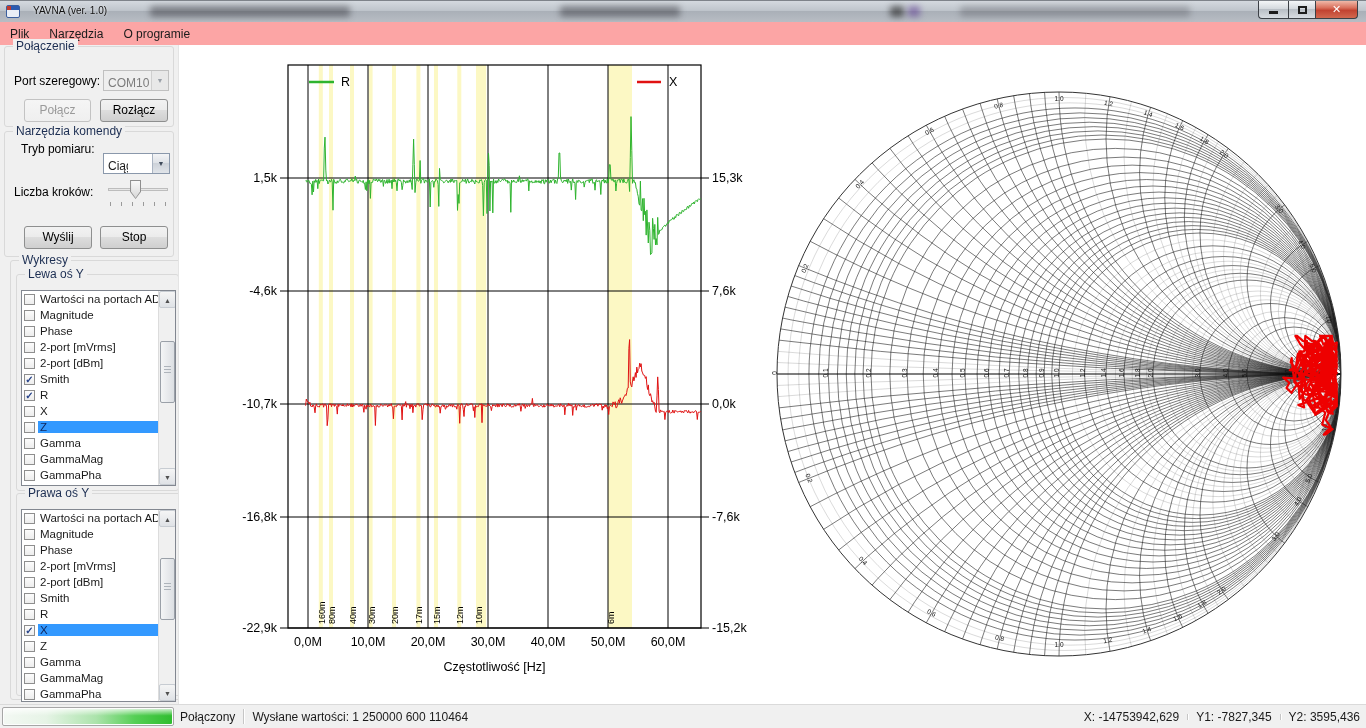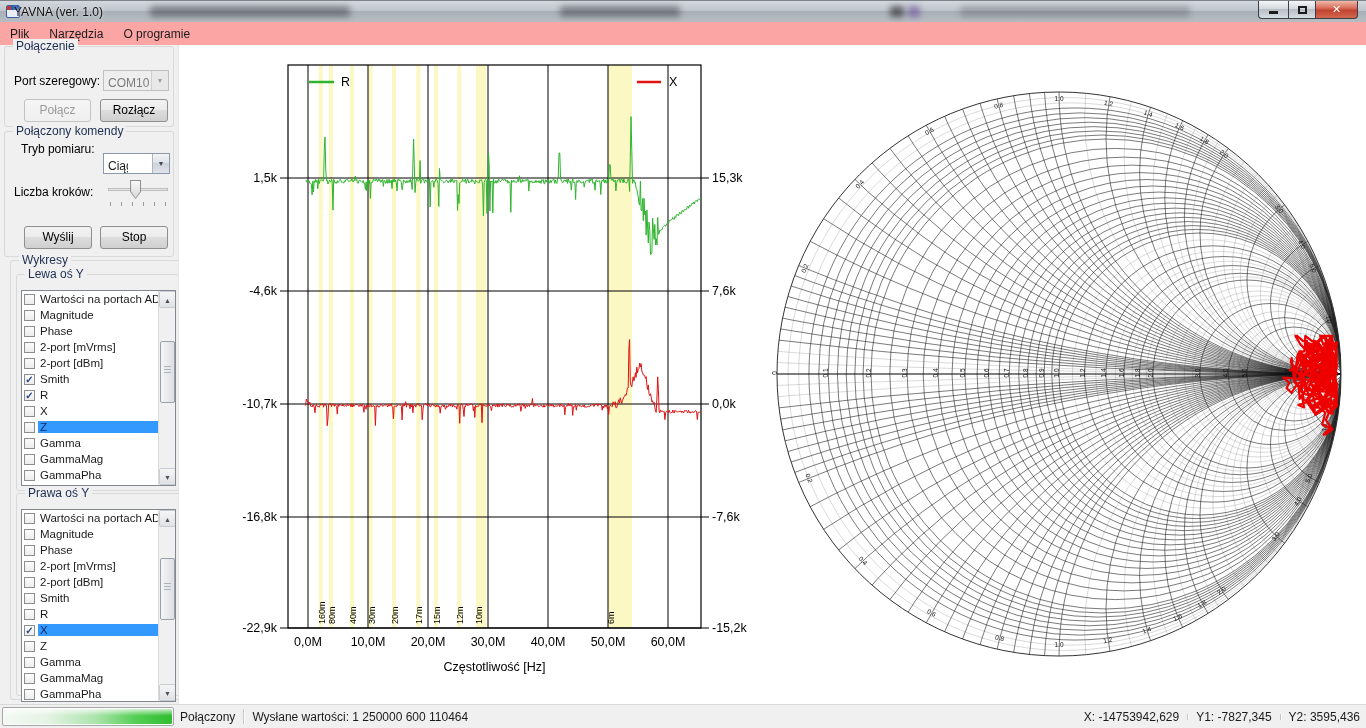--- a/index.html
+++ b/index.html
@@ -9,21 +9,21 @@
 
   
   #titlebar { position:absolute; left:0; top:0; width:1366px; height:22px;
     background:linear-gradient(#d4d9df 0%, #bfc5cc 45%, #aab0b8 50%, #b8bdc4 100%);
     border-top:1px solid #7e838a; overflow:hidden; }
   .tb-blur { position:absolute; top:5px; height:11px; background:rgba(45,45,52,.45); filter:blur(3px); border-radius:3px; }
   #winicon { position:absolute; left:6px; top:4px; width:14px; height:13px; background:#e9eef6;
     border:1px solid #3a5f9e; border-radius:2px; }
   #winicon::before { content:""; position:absolute; left:0; top:0; right:0; height:4px; background:#2d5bb0; }
   #winicon::after { content:""; position:absolute; left:0; top:0; width:4px; height:4px; background:#c23a2e; }
-  #wintitle { position:absolute; left:14px; top:4px; font-size:12px; color:#111; text-shadow:0 0 3px #ffffffcc; }
+  #wintitle { position:absolute; left:33px; top:4px; font-size:10px; color:#111; text-shadow:0 0 3px #ffffffcc; }
   #caption-buttons { position:absolute; right:8px; top:0; display:flex; }
   .capbtn { height:18px; border:1px solid #3c4046; border-top:none; display:flex; align-items:center; justify-content:center;
     background:linear-gradient(#f4f6f8, #d4d9de 45%, #b9bfc6 50%, #d8dde2 100%); }
   .capbtn.min { width:30px; border-radius:0 0 0 4px; border-right:none; }
   .capbtn.max { width:28px; }
   .capbtn.close { width:42px; border-radius:0 0 4px 0; border-left:none;
     background:linear-gradient(#f0b8a8 0%, #d9705c 40%, #c24331 55%, #d2684f 100%); color:#fff; font-size:11px; }
   .glyph-min { width:9px; height:3px; background:#1c1c1c; margin-top:6px; }
   .glyph-max { width:9px; height:8px; border:2px solid #1c1c1c; background:transparent; }
 
@@ -127,21 +127,21 @@
       <span class="formlabel" style="left:9px;top:27px;">Port szeregowy:</span>
       <div class="combo disabled" style="left:98px;top:23px;width:66px;">
         <span class="cval">COM10</span>
         <span class="carrow">▼</span>
       </div>
       <div class="btn disabled" style="left:19px;top:52px;width:67px;height:23px;">Połącz</div>
       <div class="btn" style="left:95px;top:52px;width:68px;height:23px;">Rozłącz</div>
     </div>
 
     <div class="groupbox" style="left:4px;top:86px;width:170px;height:126px;">
-      <span class="grouplabel">Połączony komendy</span>
+      <span class="grouplabel">Narzędzia komendy</span>
       <span class="formlabel" style="left:16px;top:10px;">Tryb pomiaru:</span>
       <div class="combo" style="left:98px;top:21px;width:67px;gap:24px;">
         <span class="cval">Ciągły</span>
         <span class="carrow">▼</span>
       </div>
       <span class="formlabel" style="left:9px;top:53px;">Liczba kroków:</span>
       <div id="trackbar" style="left:99px;top:46px;width:68px;height:32px;">
         <div class="track"></div>
         <div class="thumb" id="slider-thumb" style="left: 26.05px;"></div>
         <div class="ticks">

